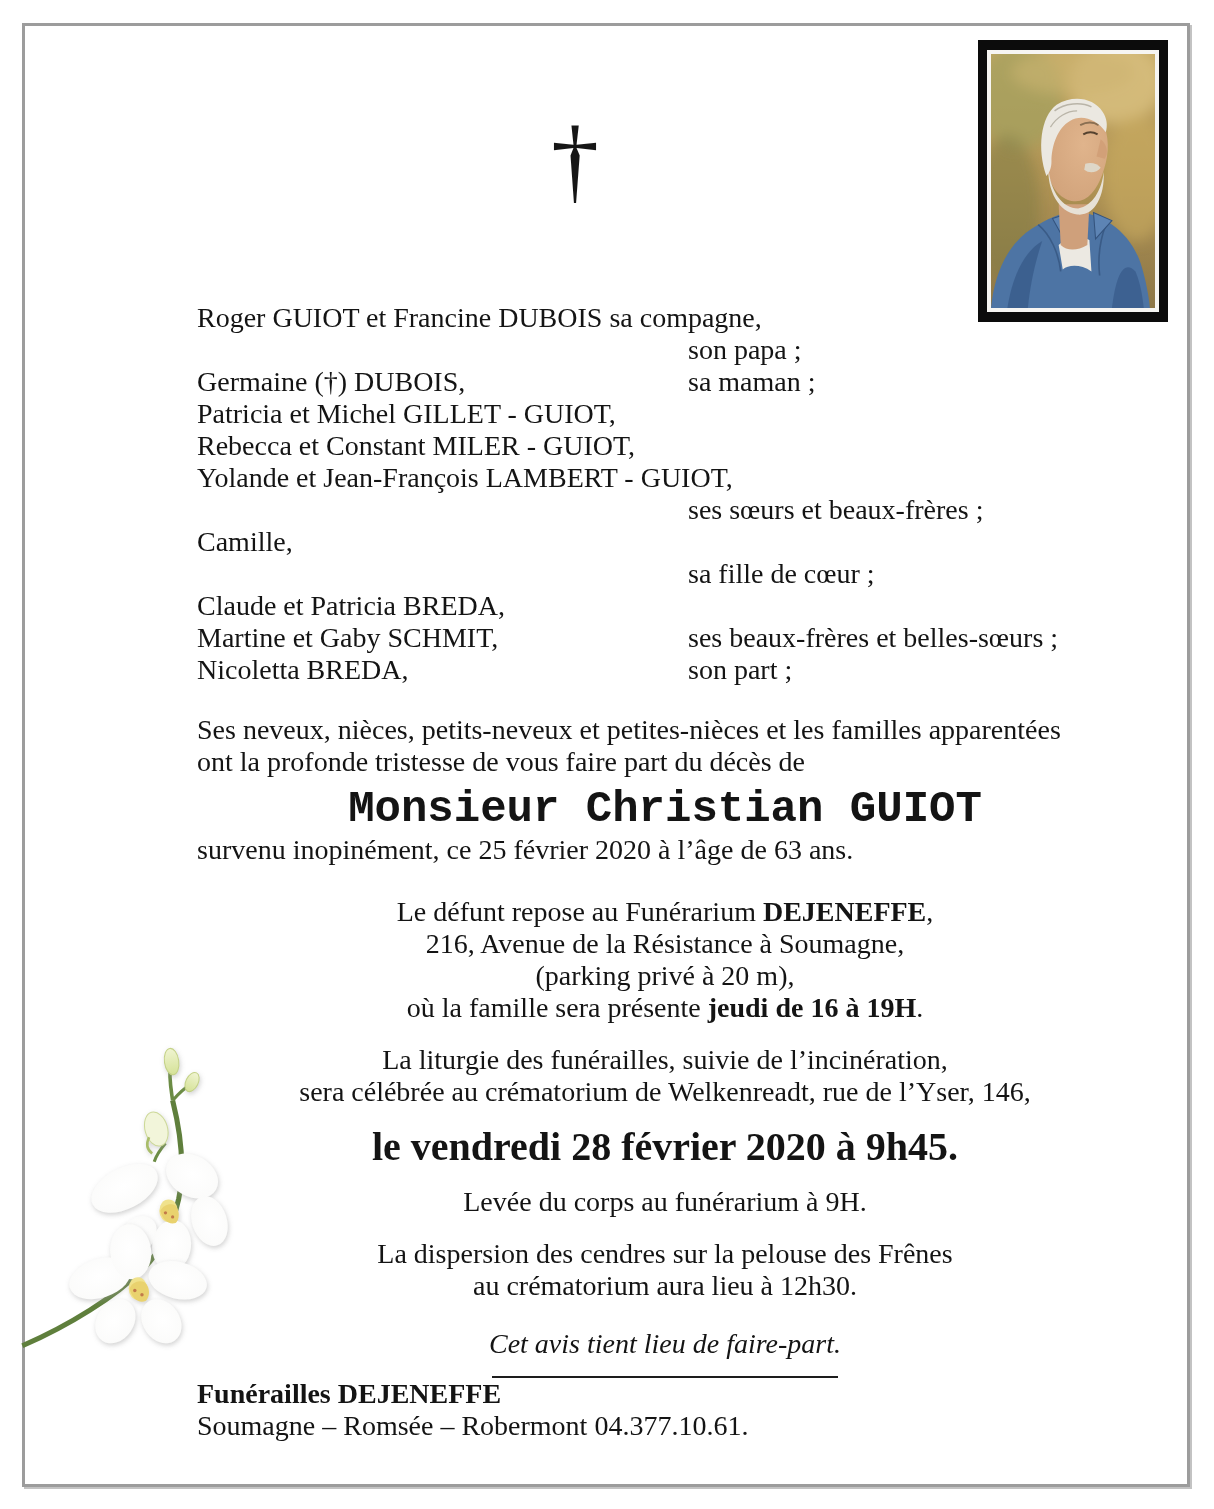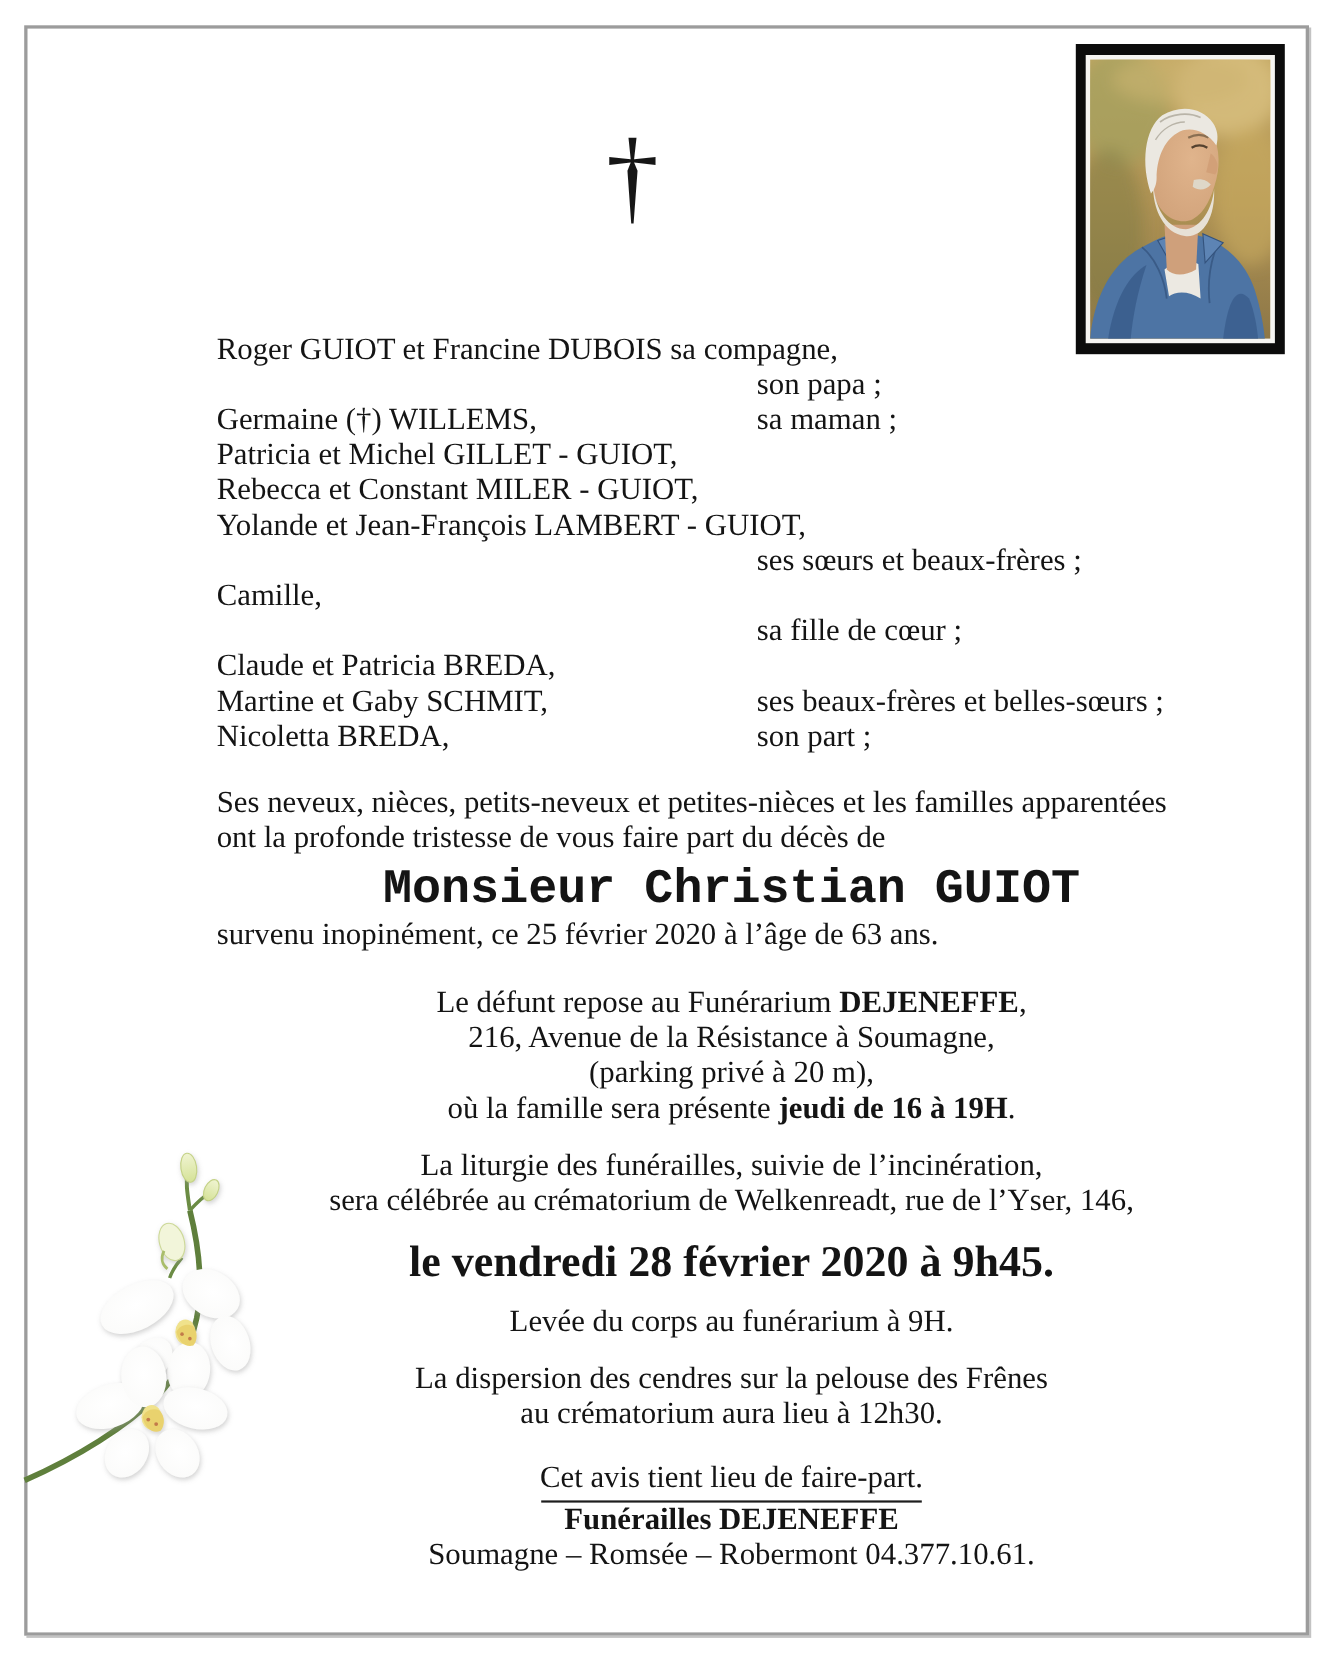--- a/index.html
+++ b/index.html
@@ -32,26 +32,26 @@
   .row { position:relative; height:32px; }
   .row .left { position:absolute; left:0; top:0; white-space:nowrap; }
   .row .right { position:absolute; left:491px; top:0; white-space:nowrap; }
 
   .announcement { margin-top:28px; }
   .deceased-name { margin-top:6px; text-align:center; font-weight:700;
     font-size:44px; line-height:50px;font-family:Liberation Mono, monospace; }
   .death-details { text-align:left; }
   .block { text-align:center; }
   .mt30 { margin-top:30px; } .mt28 { margin-top:20px; }
-  .mt26 { margin-top:26px; } .mt14 { margin-top:14px; }
+  .mt26 { margin-top:26px;font-style:italic; } .mt14 { margin-top:14px; }
   .funeral-date { margin-top:14px; text-align:center; font-weight:700;
     font-size:40px; line-height:50px; }
   b { font-weight:700; }
 
-  .footer { margin-top:4px; text-align:center; }
+  .footer { margin-top:16px; }
   .footer-divider { width:346px; margin:0 auto; border-top:2px solid #1d1d1d;
     height:2px; }
   .funeral-home { font-weight:700; }
 
   .flower { position:absolute; left:15px; top:1035px; width:258px; height:322px; }
   .flower svg { display:block; width:100%; height:100%; }
 </style>
 </head>
 <body>
 
@@ -121,21 +121,21 @@
     <div>
       <div class="row">
         <span class="left">Roger GUIOT et Francine DUBOIS sa compagne,</span>
         <span class="right"></span>
       </div>
       <div class="row">
         <span class="left"></span>
         <span class="right">son papa ;</span>
       </div>
       <div class="row">
-        <span class="left">Germaine (†) WILLEMS,</span>
+        <span class="left">Germaine (†) DUBOIS,</span>
         <span class="right">sa maman ;</span>
       </div>
       <div class="row">
         <span class="left">Patricia et Michel GILLET - GUIOT,</span>
         <span class="right"></span>
       </div>
       <div class="row">
         <span class="left">Rebecca et Constant MILER - GUIOT,</span>
         <span class="right"></span>
       </div>

